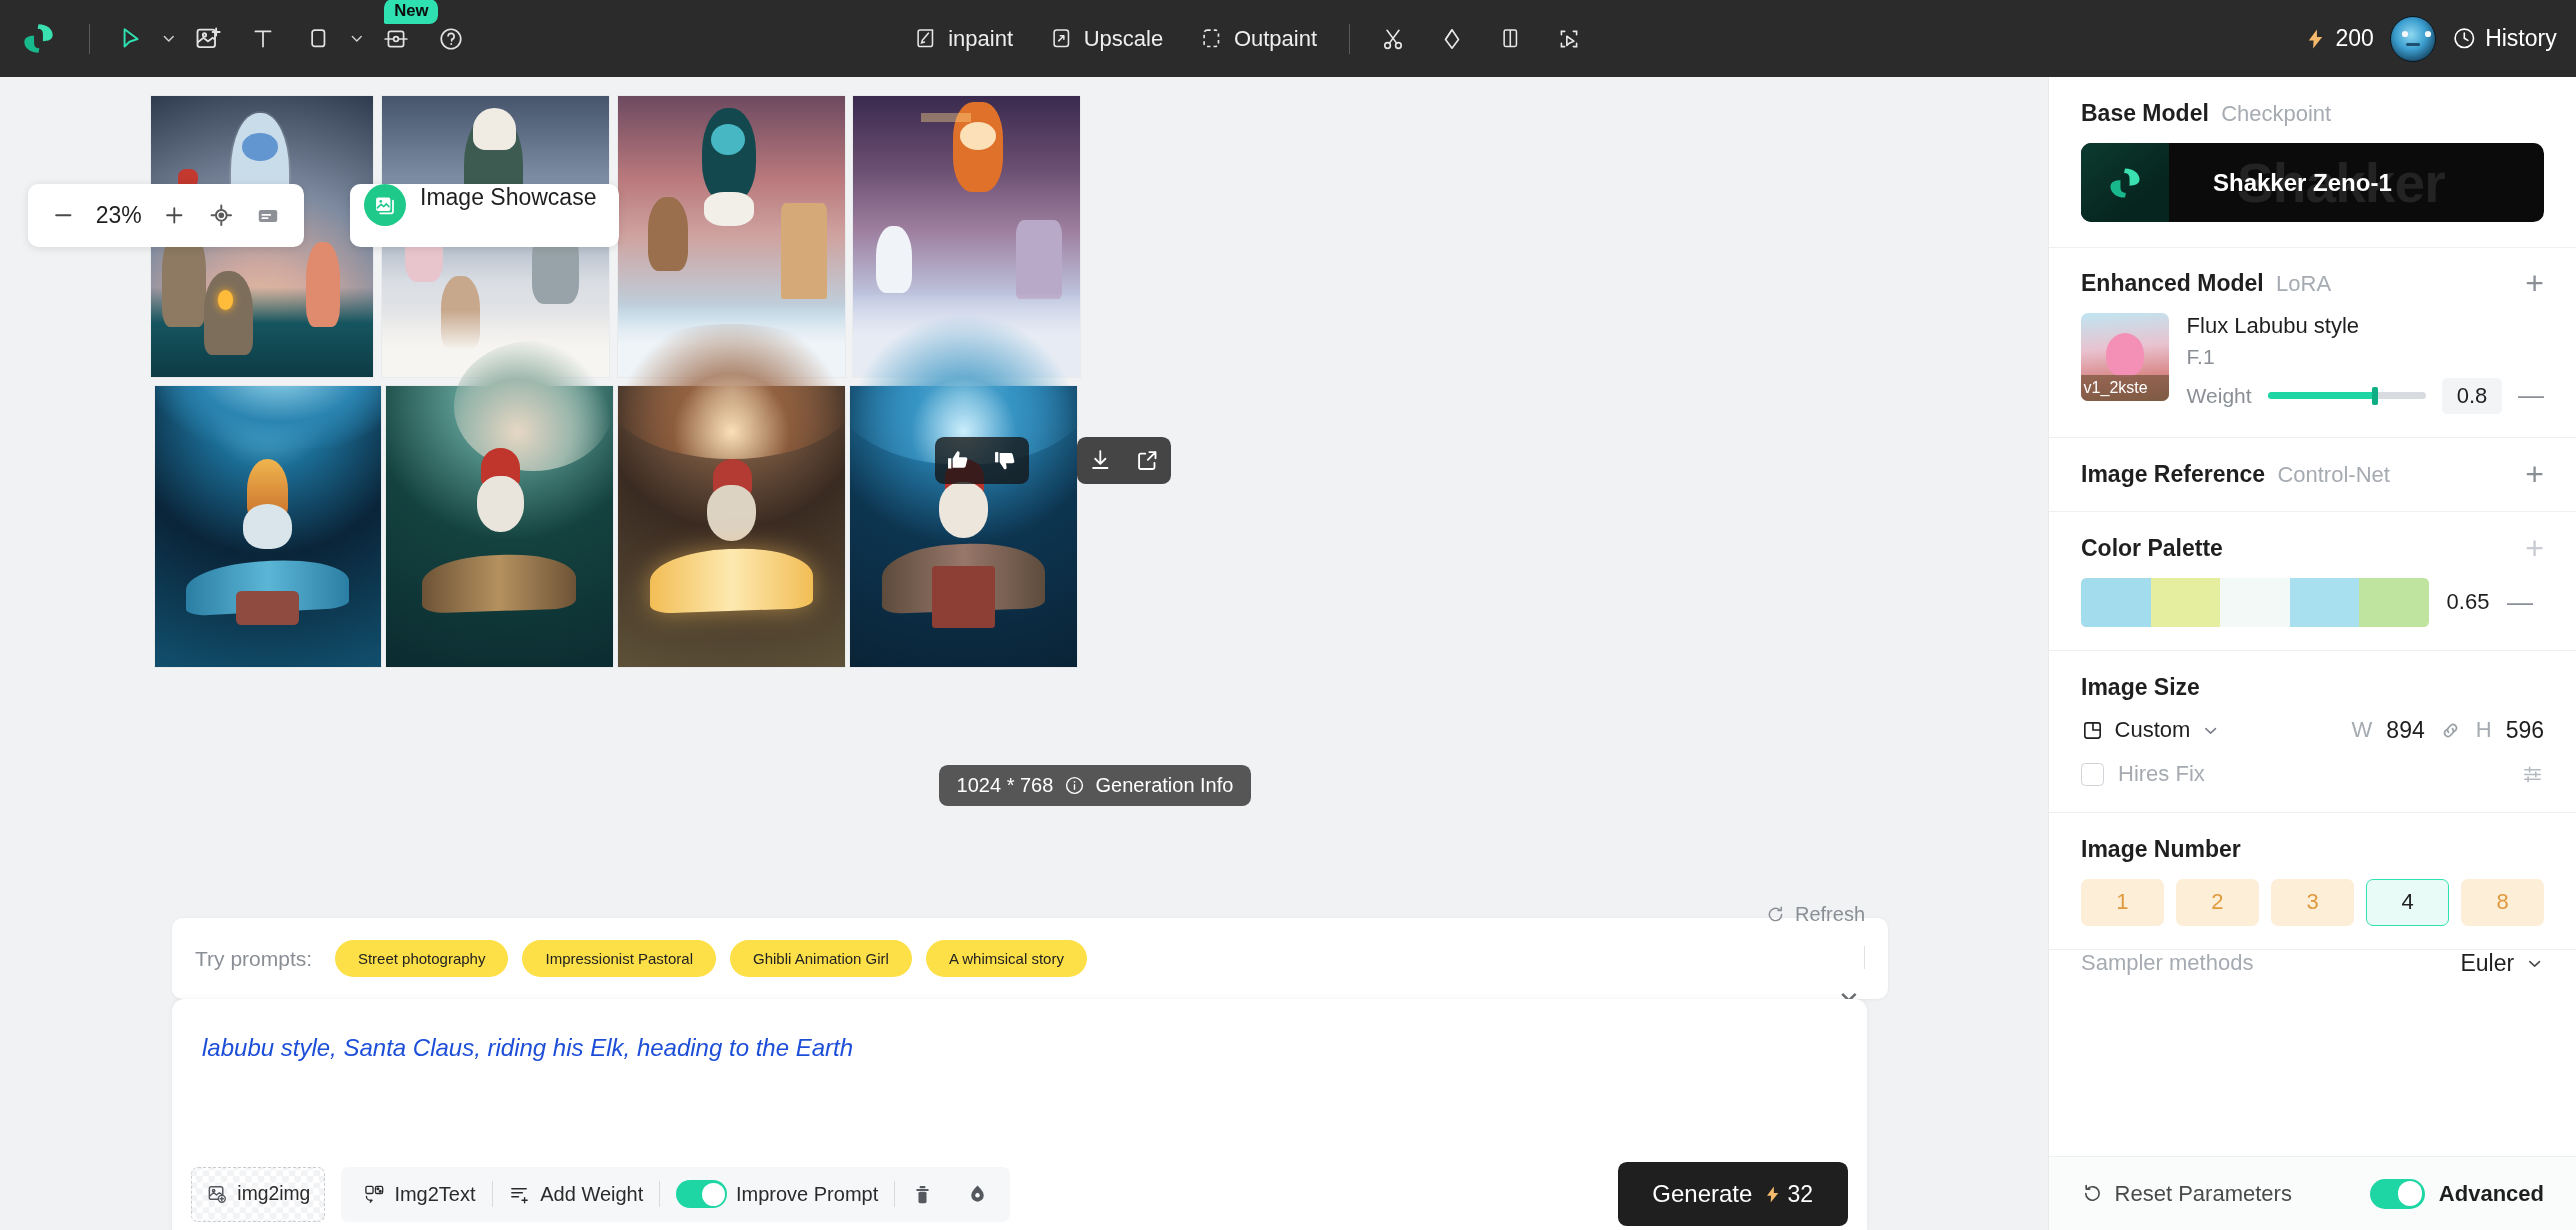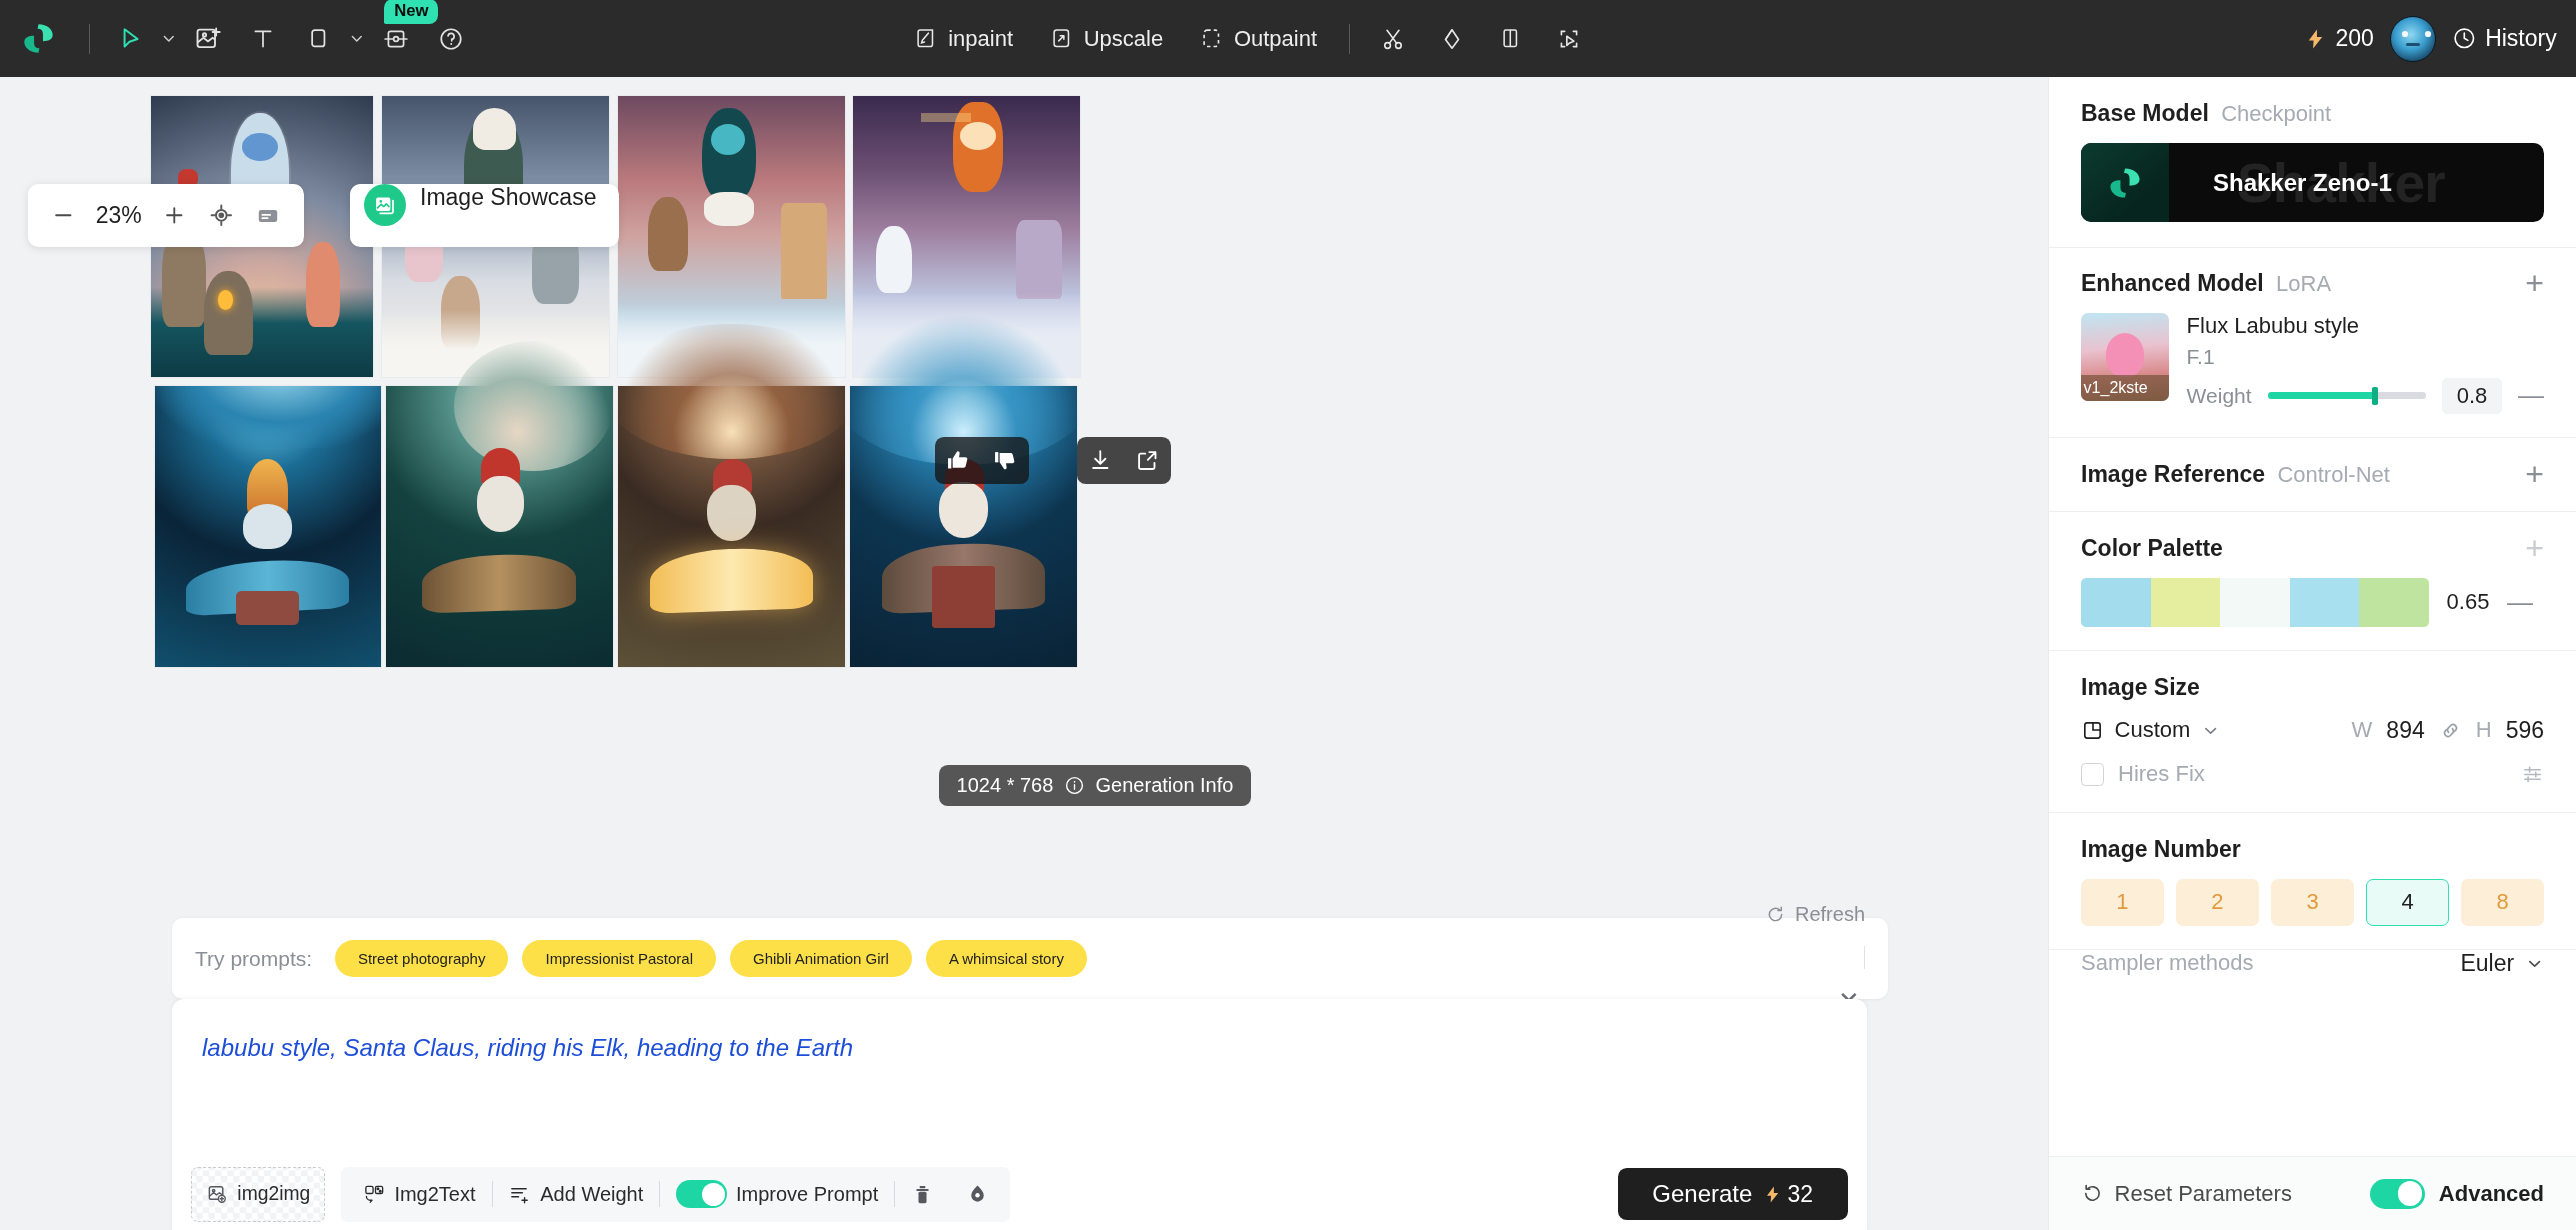--- a/index.html
+++ b/index.html
@@ -143,21 +143,21 @@
   .pt-group { display:flex; align-items:center; gap: 0; background:#f6f7f8; border-radius:7px; height:55px; padding: 0 5.3px; }
   .pt-item { display:flex; align-items:center; gap:8.8px; padding: 0 16px; height:55px;
              font-size:20px; color:#2b2b2b; cursor:pointer; }
   .pt-sep { width:0.9px; height: 26px; background:#d8dadd; }
   .switch {
     width: 51px; height: 28px; border-radius: 14px; background:#1ed6a4; position:relative; cursor:pointer;
   }
   .switch .knob { position:absolute; top:2.6px; right:2.6px; width:23px; height:23px; border-radius:50%; background:#fff; }
   .gen-btn {
     margin-left:auto; background:#1f1f1f; color:#fff; border-radius:8.8px;
-    height: 52px; min-width: 230px; display:flex; align-items:center; justify-content:center;
+    height: 64px; min-width: 230px; display:flex; align-items:center; justify-content:center;
     gap: 10.6px; font-size: 24px; cursor:pointer;
   }
   .gen-cost { display:flex; align-items:center; gap: 5.3px; font-size:23px; }
 
   
   .rpanel {
     position:absolute; right:0; top:77px; width:528px; height:1153px;
     background:#fff; border-left:0.9px solid #e9eaec; overflow:hidden;
   }
   .sec { padding: 0 32px; }

